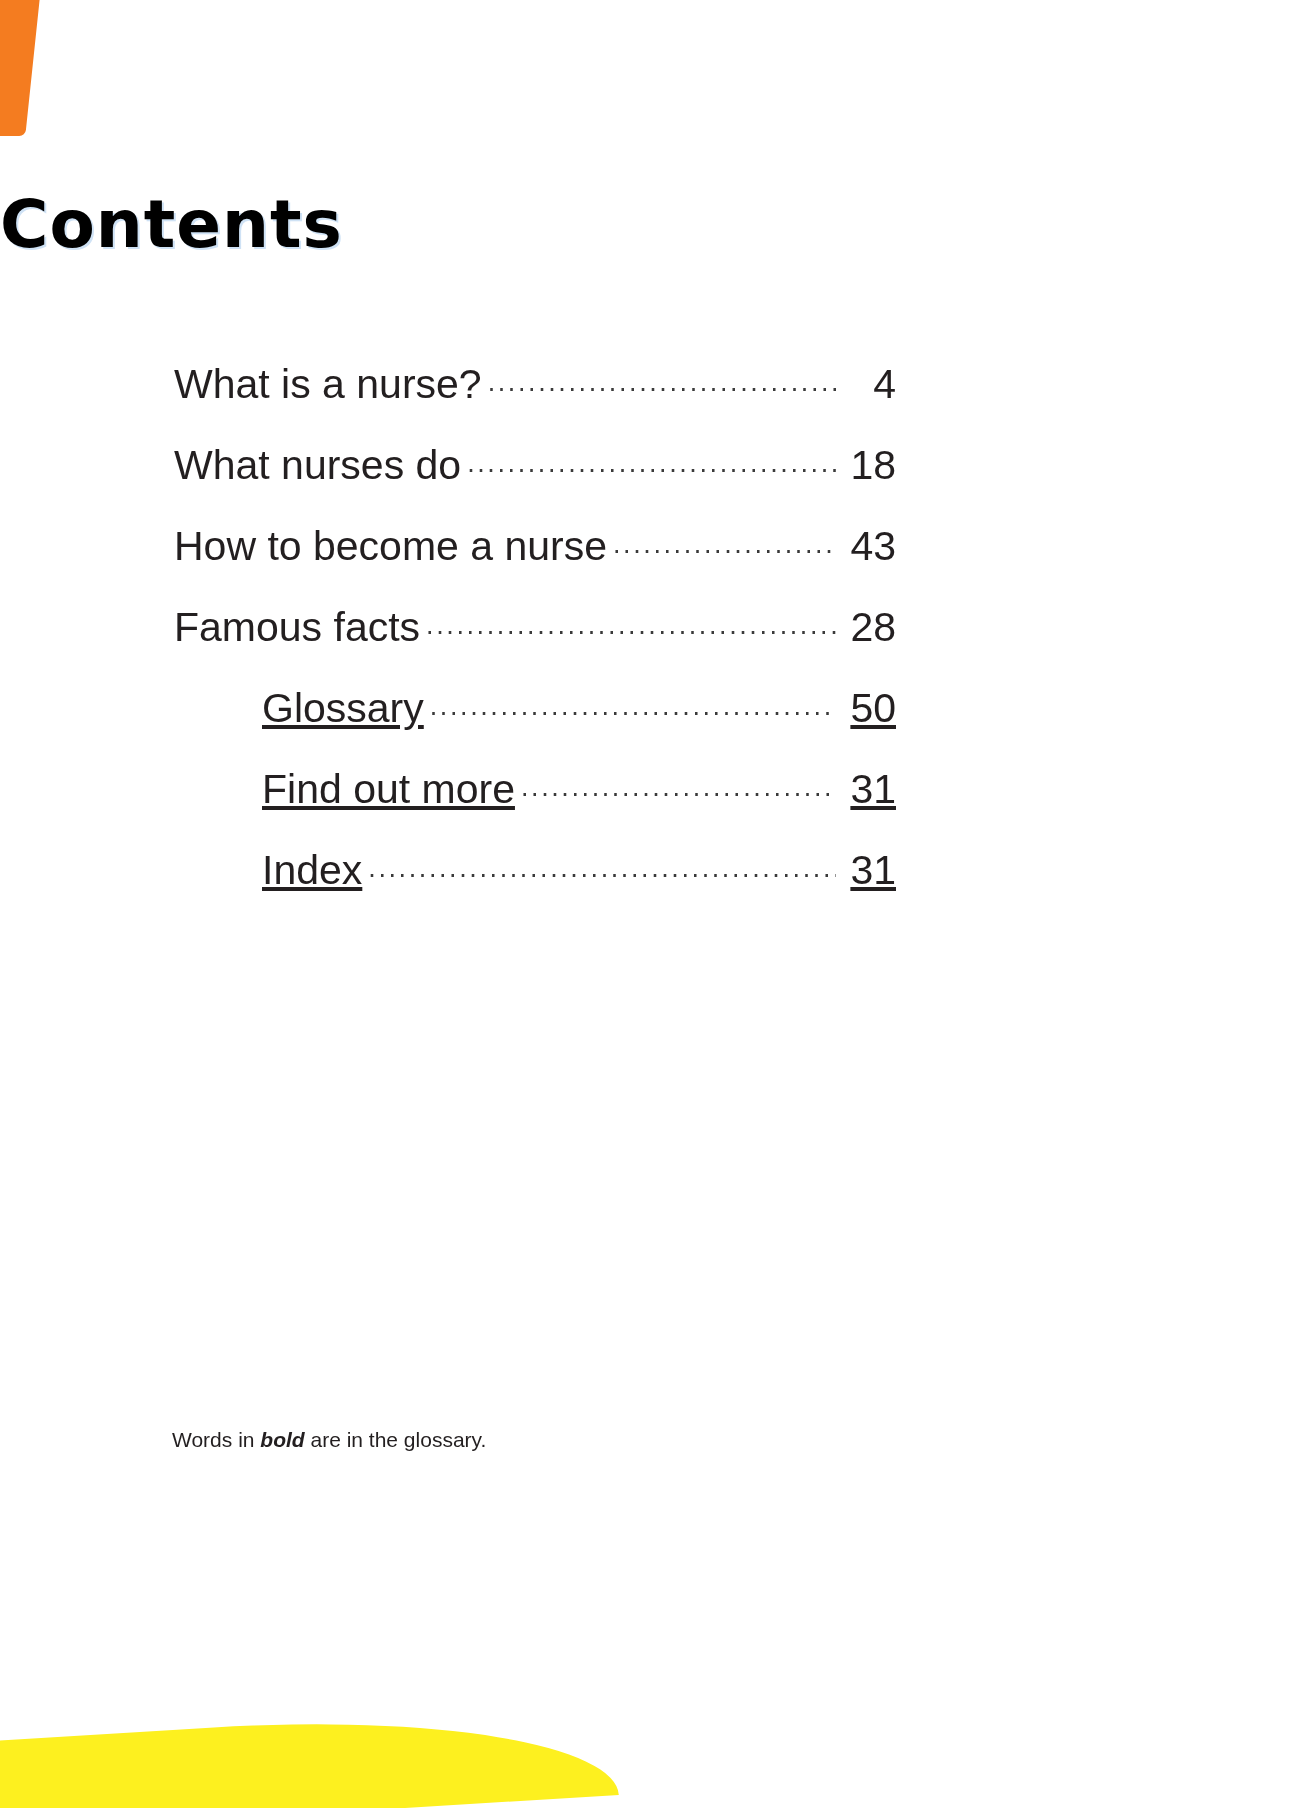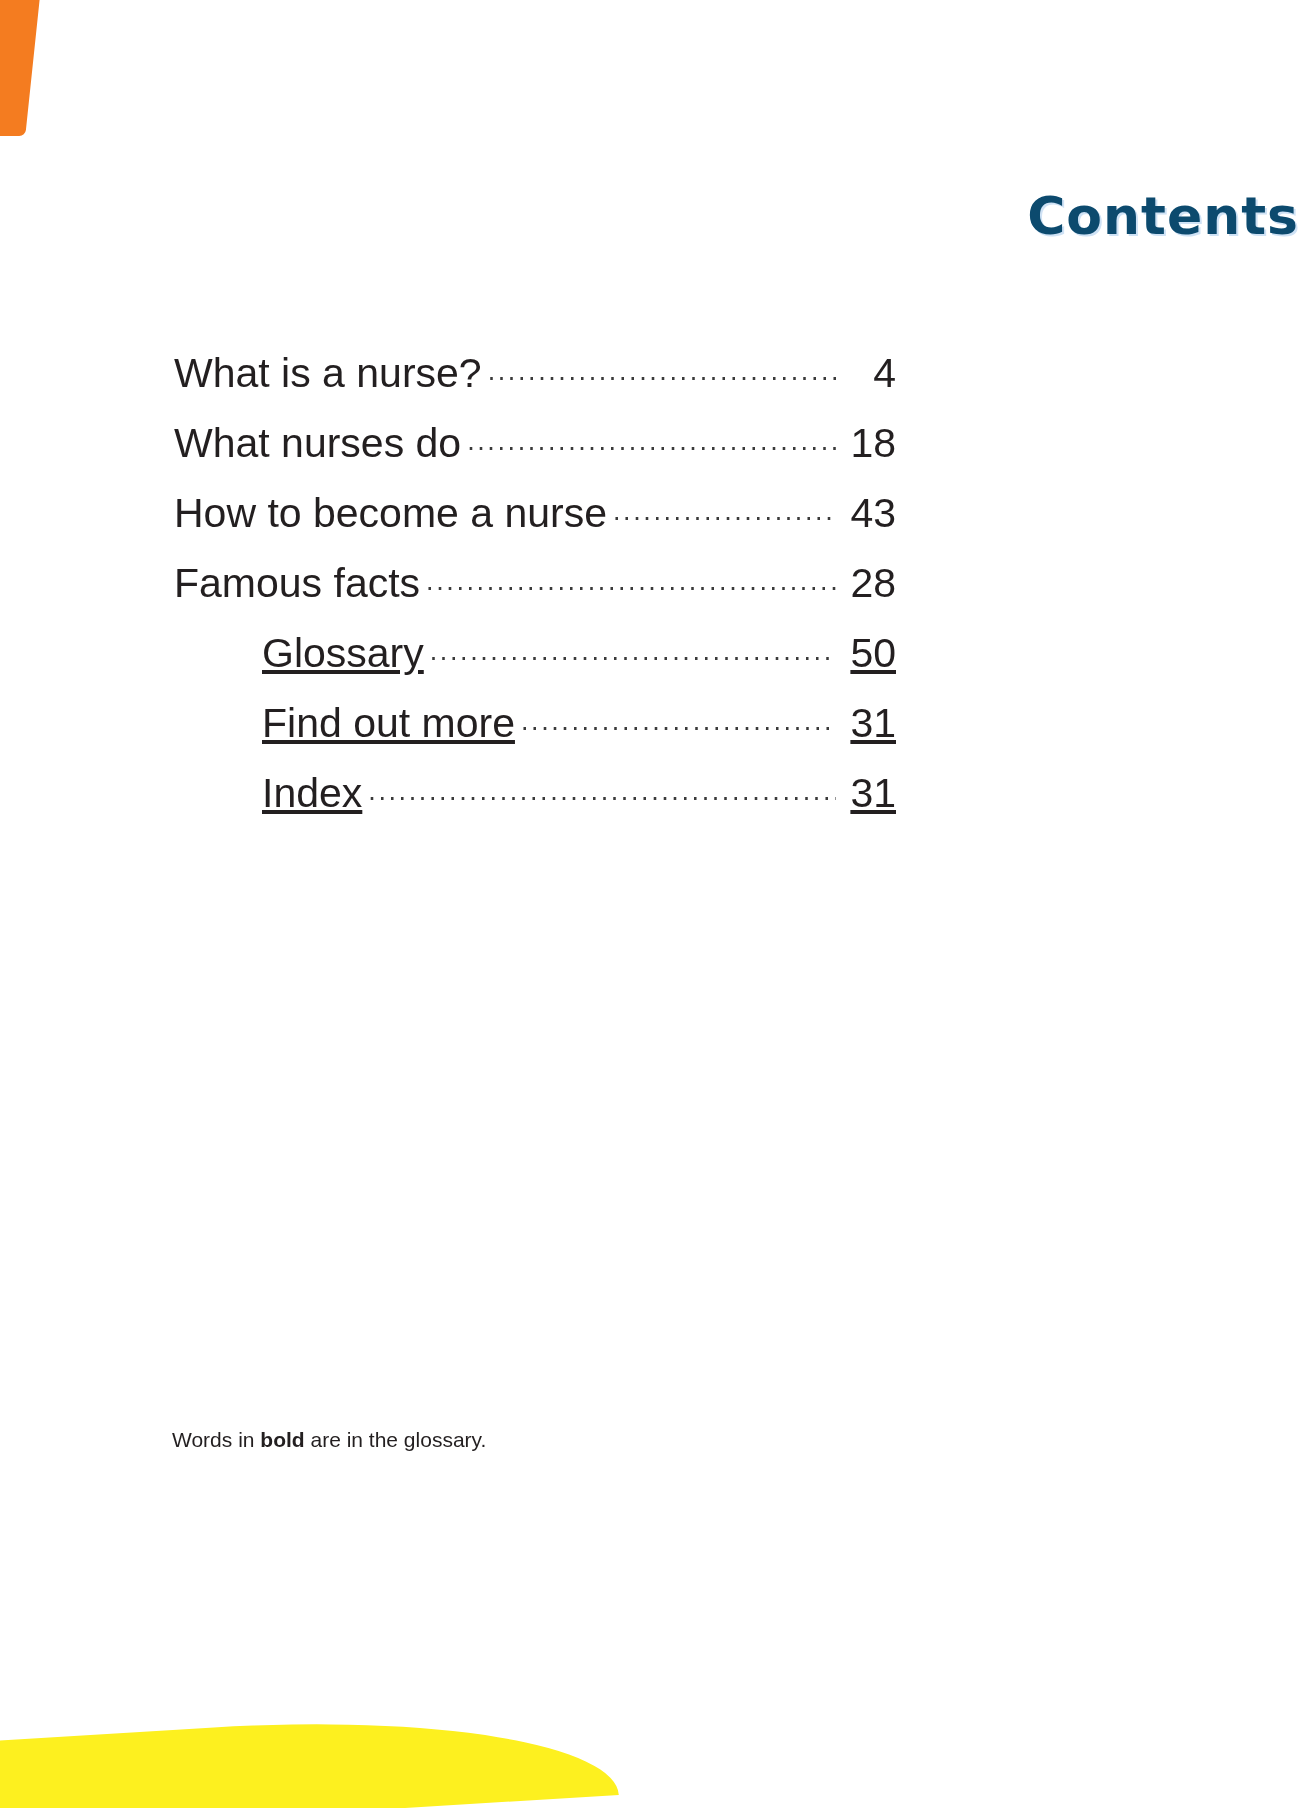--- a/index.html
+++ b/index.html
@@ -45,46 +45,47 @@
     position: absolute;
     inset: 0;
     padding: 0;
   }
 
   .contents-title {
     position: absolute;
     top: 186px;
     left: 0;
     right: 0;
-    text-align: right;
+    text-align: left;
     font-family: "DejaVu Sans", sans-serif;
     font-weight: 700;
-    font-size: 52px;
+    font-size: 66px;
     letter-spacing: 1px;
-    color: #0c4a6e;
+    color: #000000;
     text-shadow: 2px 2px 0 #cfe2f5;
   }
 
   .toc {
     position: absolute;
     top: 346px;
     left: 174px;
     width: 722px;
   }
 
   .toc-row {
     display: flex;
     align-items: baseline;
     font-size: 41px;
     line-height: 1.0;
     height: 70px;
     color: #231f20;
     font-family: "Liberation Sans", sans-serif;
     font-weight: 300;
     white-space: nowrap;
+    margin-top: 11px;
   }
   .toc-row.indent {
     padding-left: 88px;
     text-decoration: underline;
   }
   .toc-label {
     flex: 0 0 auto;
   }
   .toc-leader {
     flex: 1 1 auto;
@@ -112,20 +113,21 @@
   .footnote {
     position: absolute;
     left: 172px;
     top: 1428px;
     font-size: 21px;
     color: #231f20;
     font-weight: 300;
   }
   .footnote b {
     font-weight: 700;
+    font-style: italic;
   }
 </style>
 </head>
 <body>
 
 <div class="page">
 
   <div class="corner-orange"></div>
   <div class="corner-yellow"></div>
 

